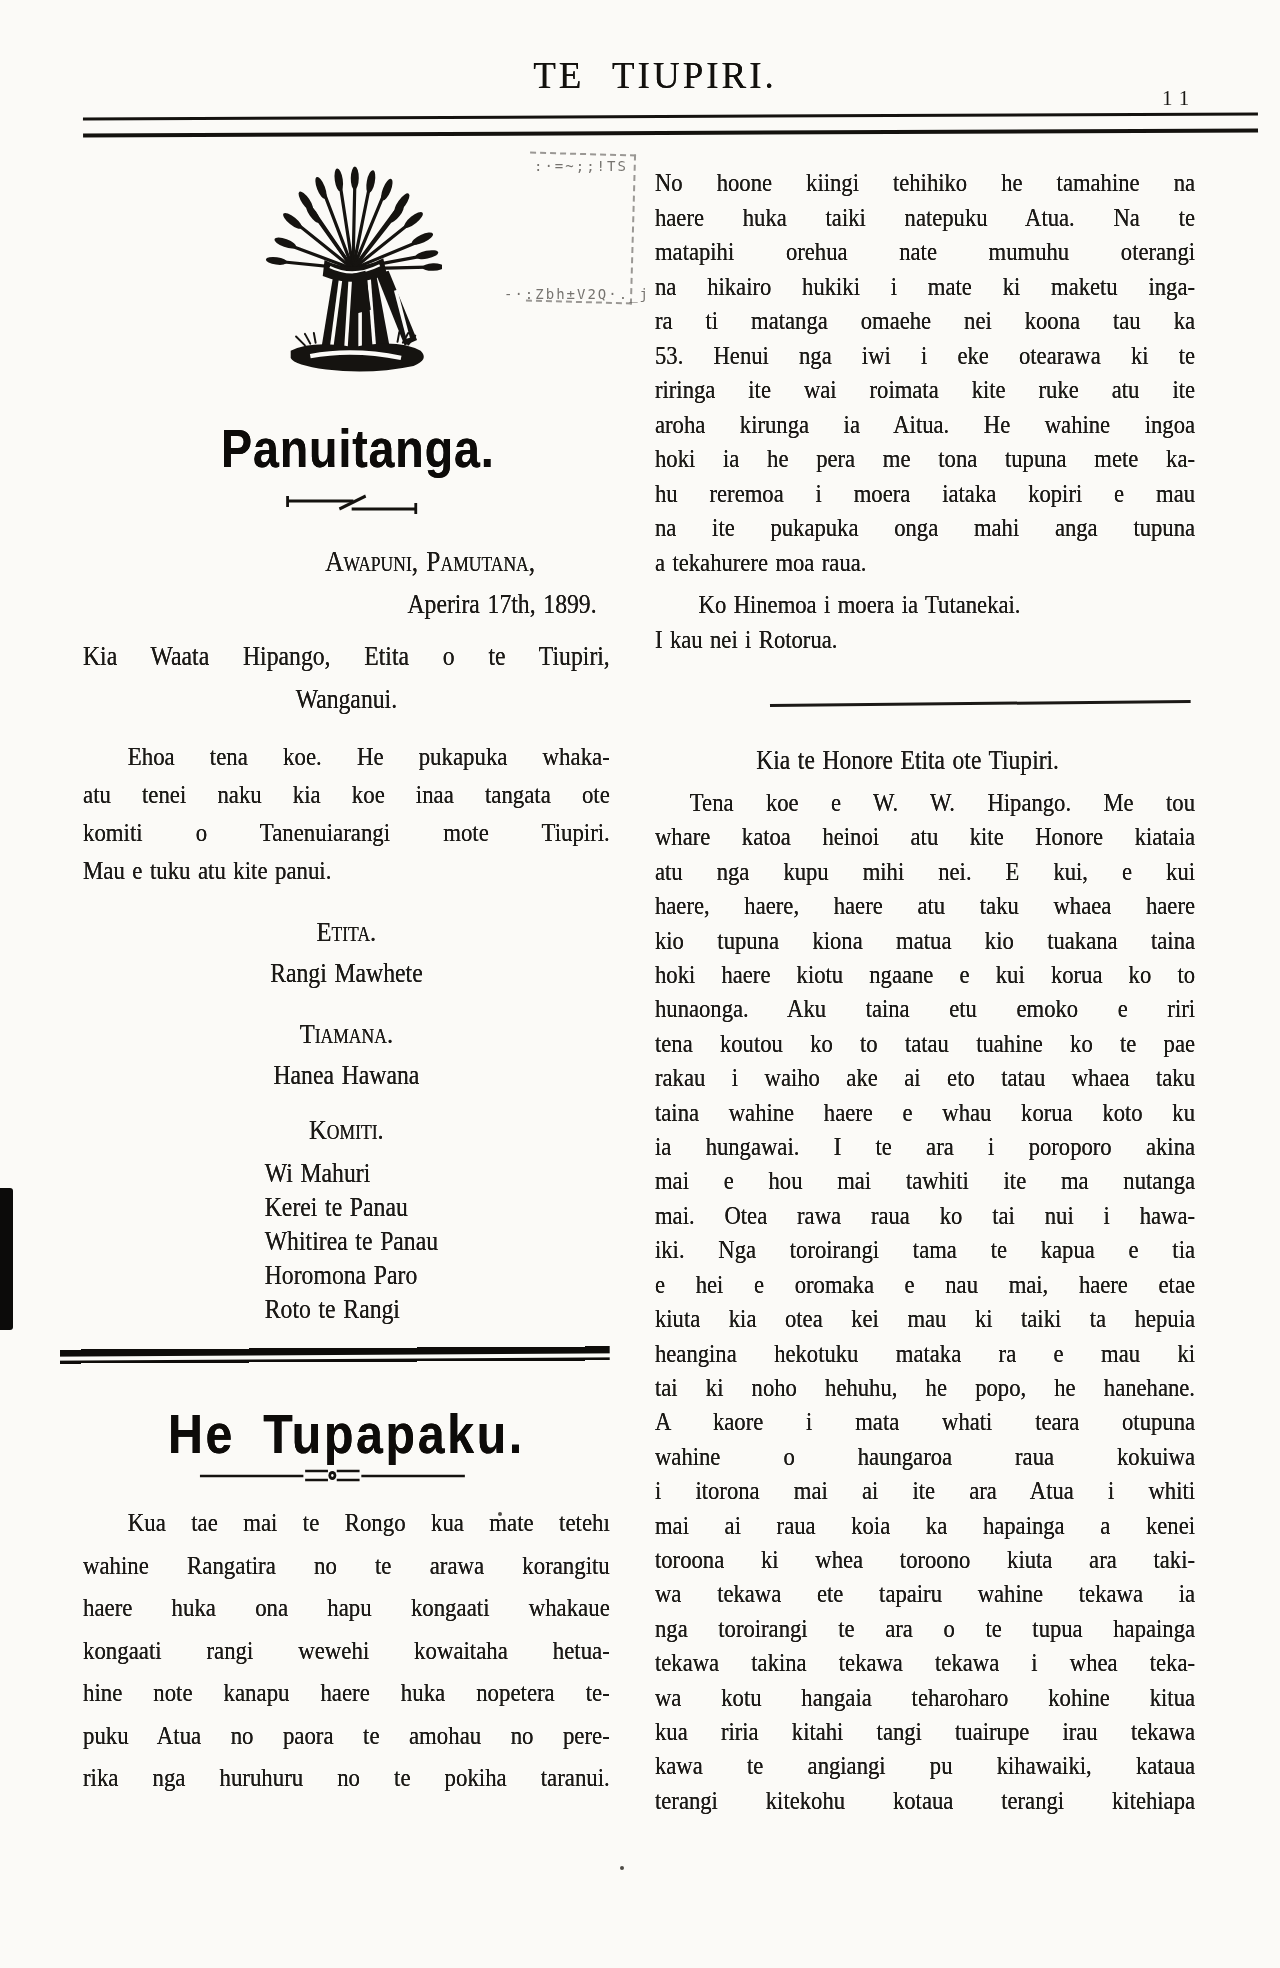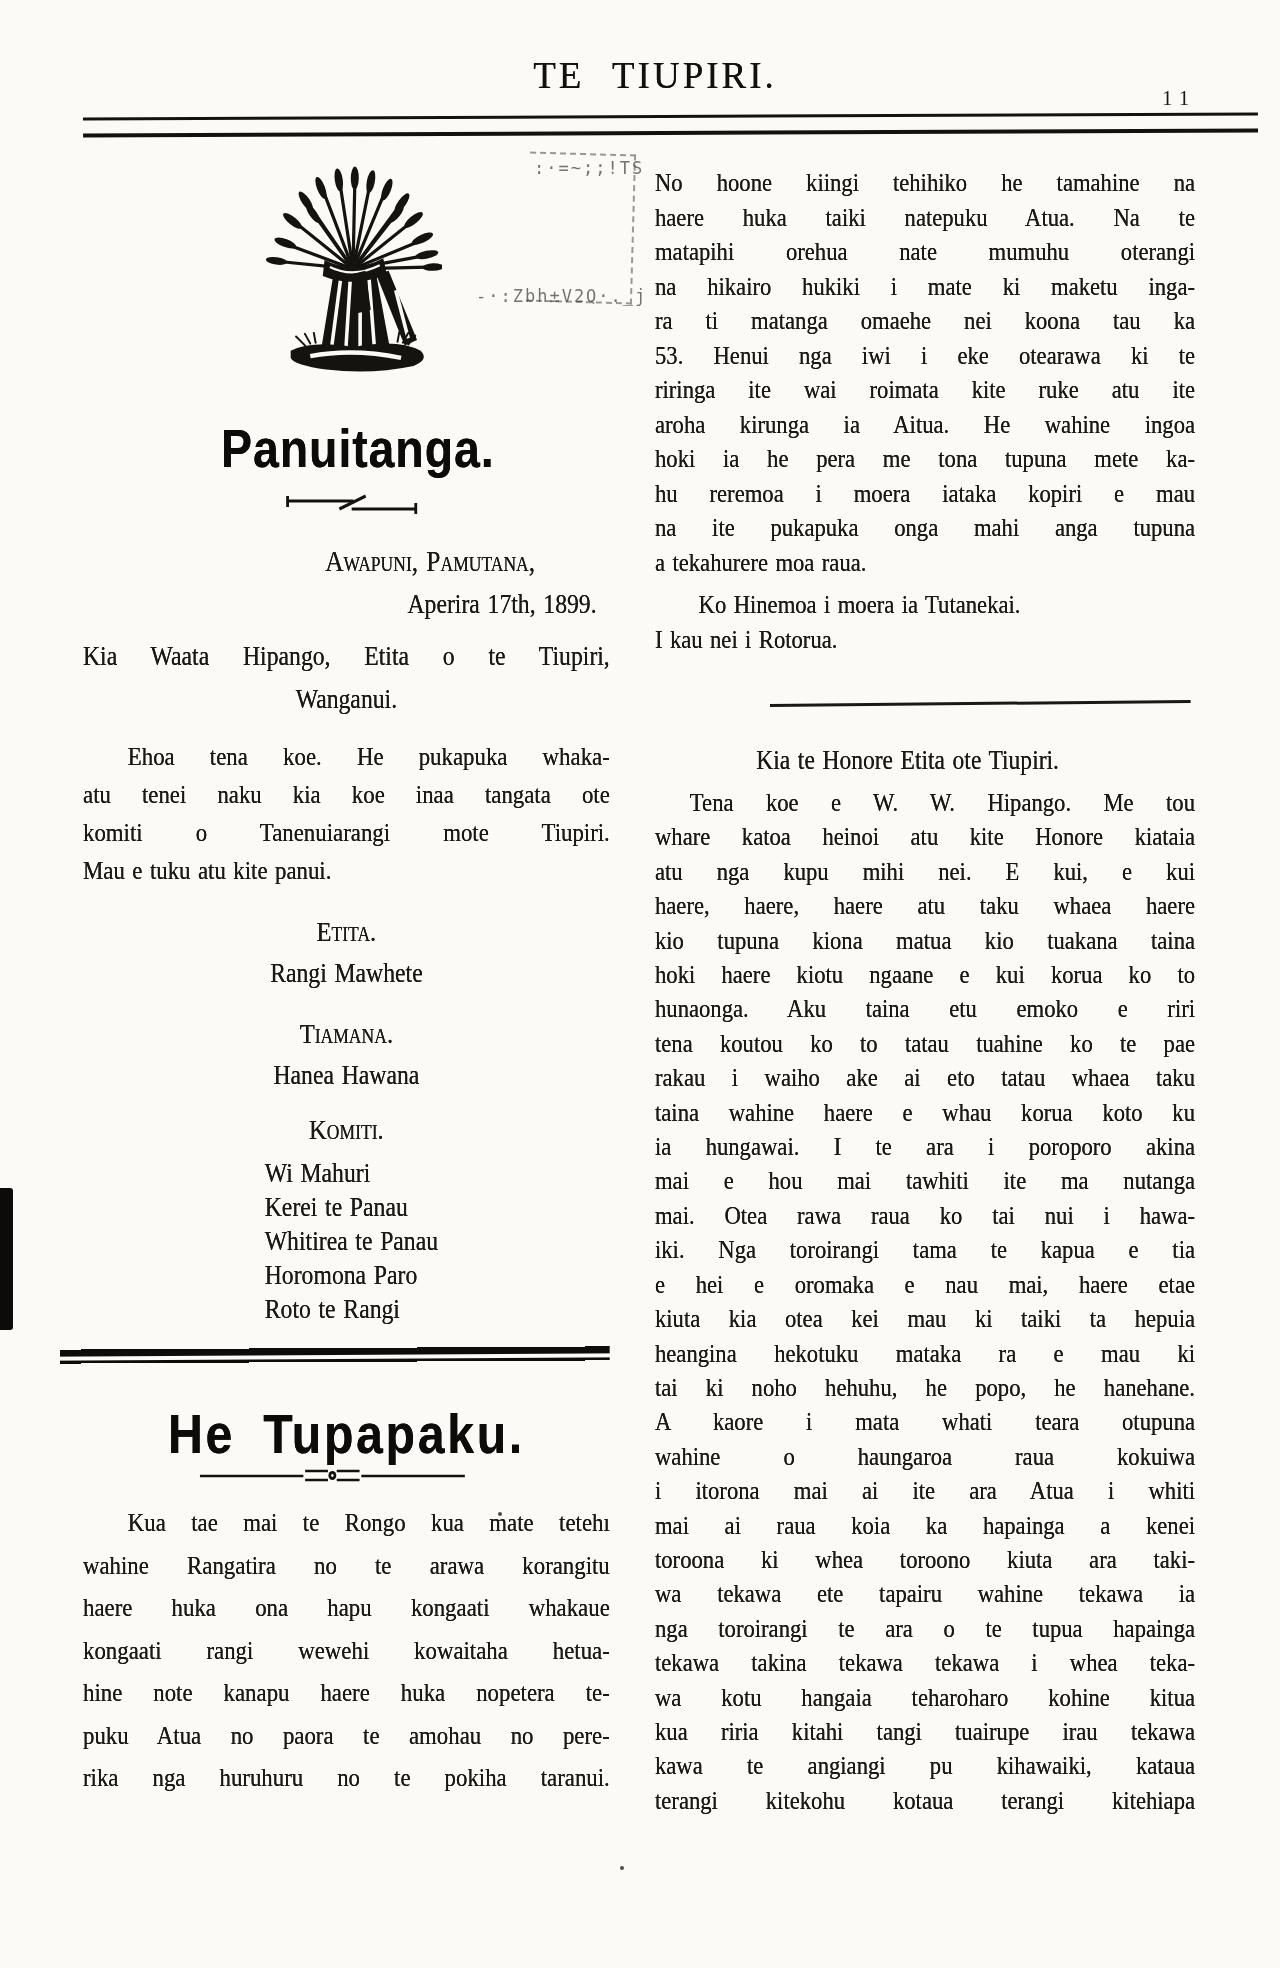--- a/index.html
+++ b/index.html
@@ -20,24 +20,24 @@
   .tline.endline{text-align-last:left;}
   .plain .tline{text-align-last:left;}
   .bighead{font-family:"Liberation Sans","DejaVu Sans",sans-serif;font-weight:bold;color:#0d0b09;
            text-align:center;width:100%;text-shadow:0 0 .6px currentColor;}
   .sc{font-variant:small-caps;text-shadow:0 0 .4px currentColor;}
   .thickthin{border-top:7px solid #0e0c0a;border-bottom:3px solid #0e0c0a;height:4px;
              transform:rotate(-0.3deg);}
   
   #stamp{left:528px;top:153px;width:104px;height:146px;border:2px dashed rgba(75,72,68,.55);
          border-left:none;transform:rotate(1.6deg);}
-  .stampfrag{font-size:17px;letter-spacing:2px;color:#4a4742;opacity:.75;filter:blur(.3px);
+  .stampfrag{font-size:14px;letter-spacing:2px;color:#4a4742;opacity:.75;filter:blur(.3px);
              font-family:"DejaVu Sans Mono",monospace;}
   #stampfrag-top{left:534px;top:158px;}
-  #stampfrag-bottom{left:476px;top:286px;}
+  #stampfrag-bottom{left:504px;top:286px;}
   #edgebar{left:0;top:1188px;width:13px;height:142px;background:#0c0b0a;border-radius:0 3px 3px 0;}
   .inkdot{background:#2e2b27;border-radius:50%;opacity:.85;}
 </style>
 </head>
 <body>
 
 <div id="page">
 
   <div class="abs" id="masthead">TE TIUPIRI.</div>
   <div class="abs" id="pageno">11</div>

